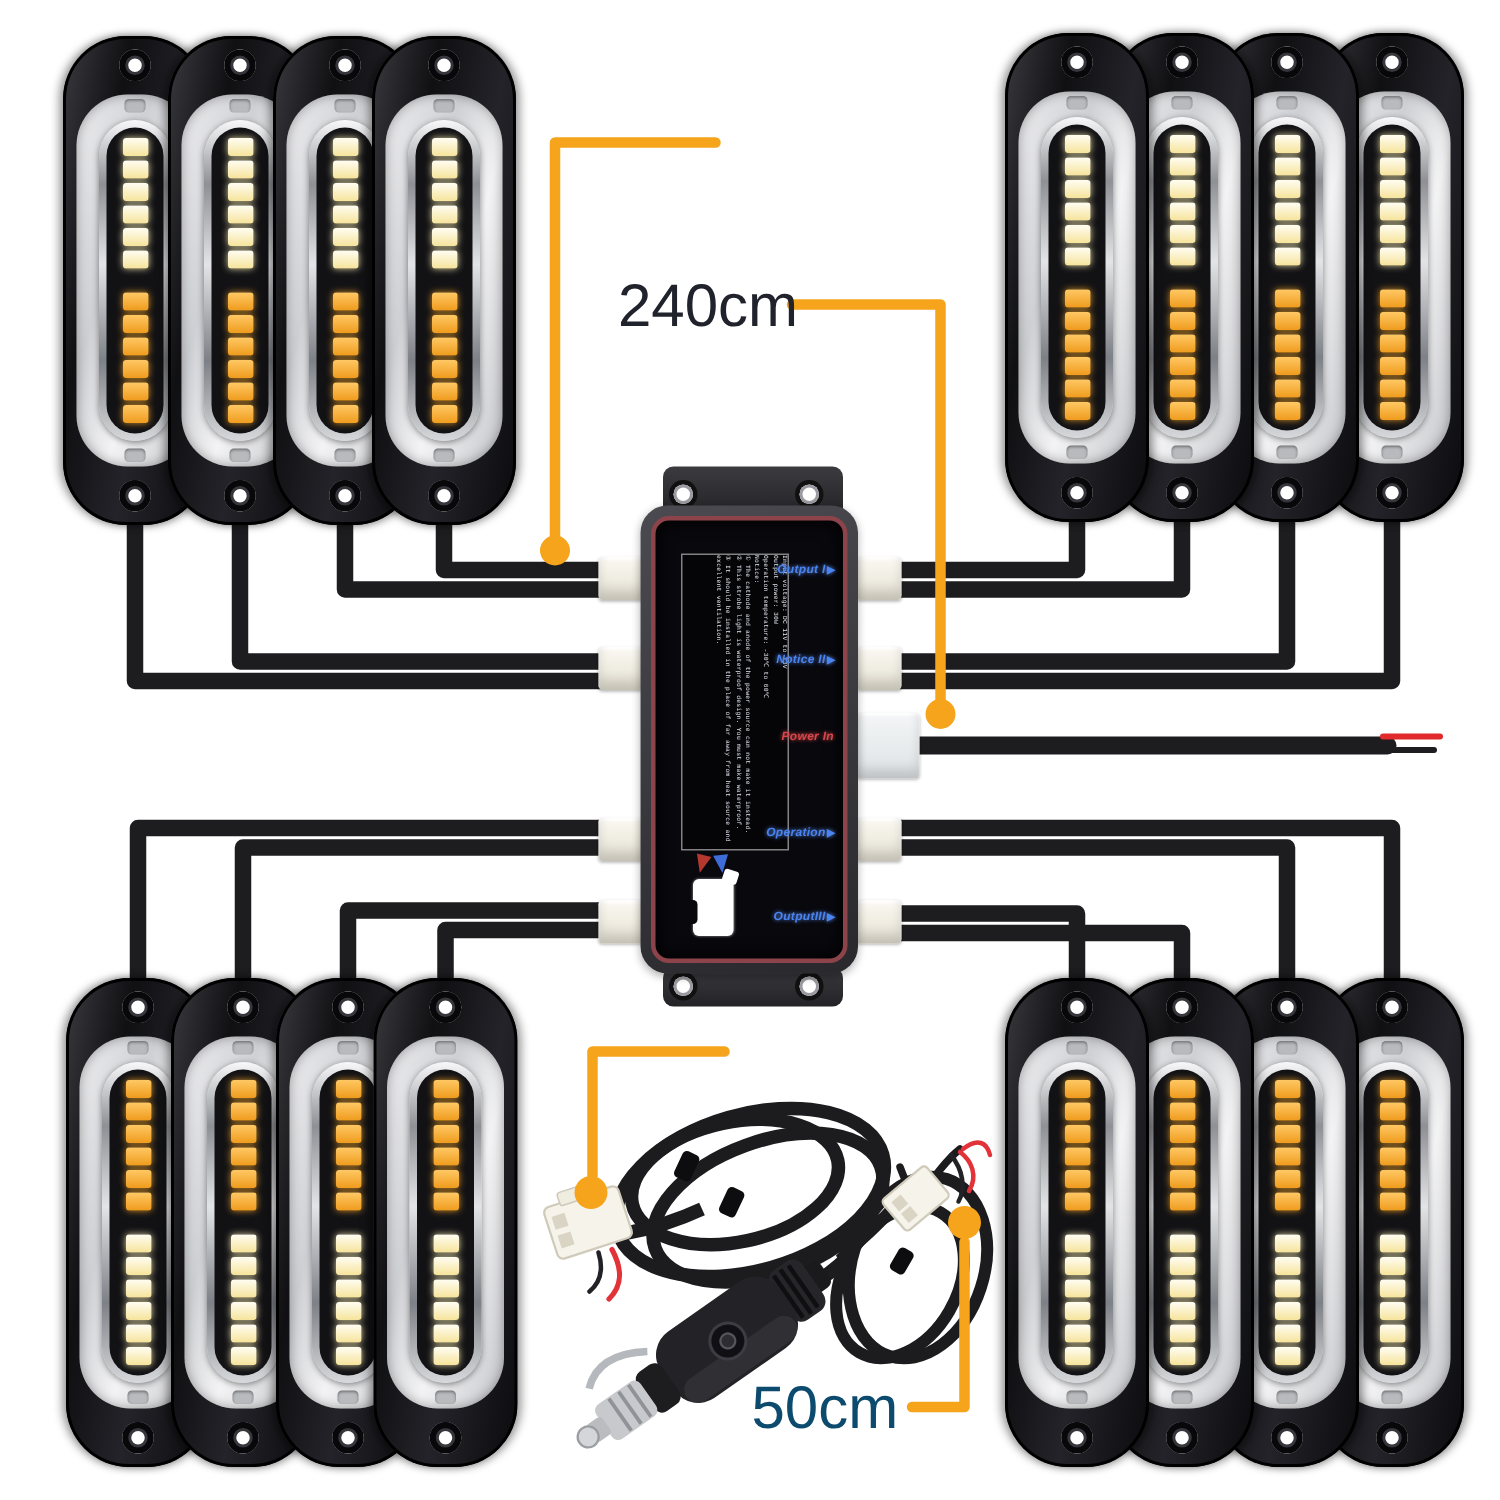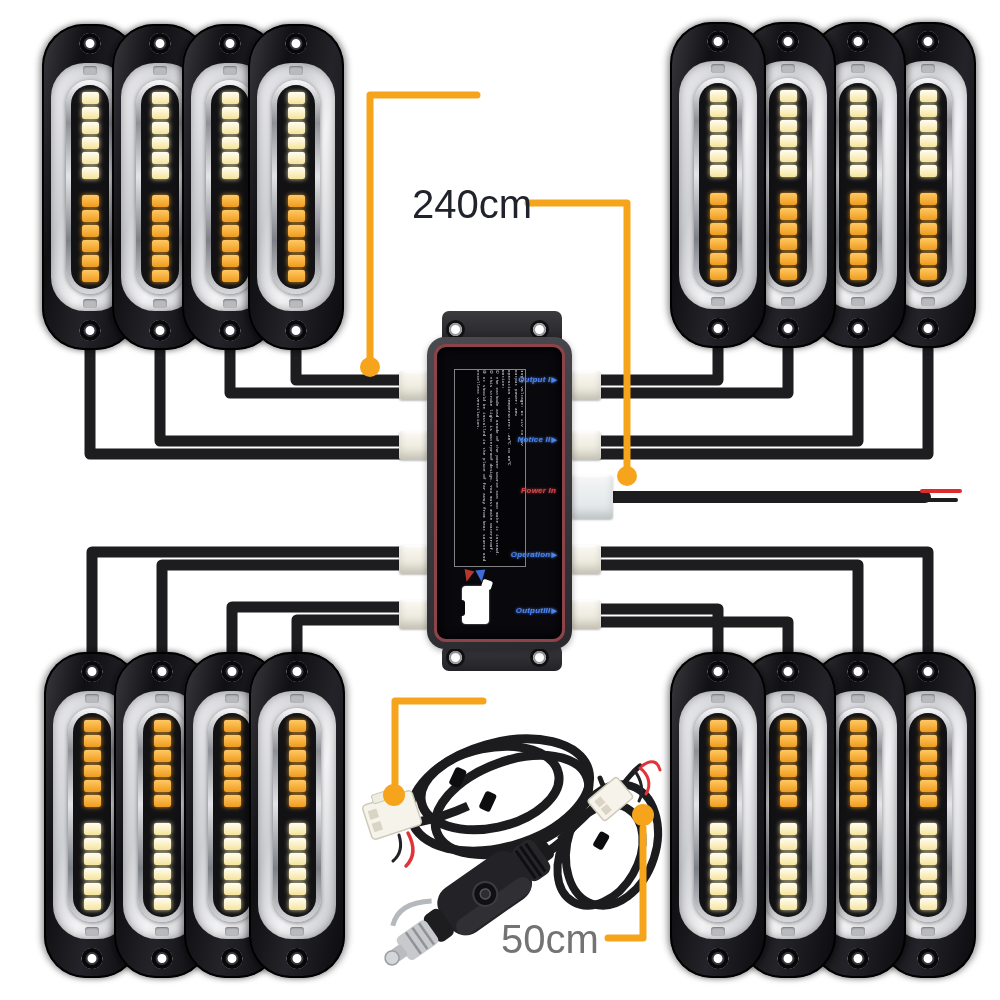--- a/index.html
+++ b/index.html
@@ -578,14 +578,14 @@
       <path d="M 608 938 H 643 V 828"></path>
     </g>
     <g fill="#f6a41c">
       <circle cx="370" cy="367" r="10"></circle>
       <circle cx="627" cy="476" r="10"></circle>
       <circle cx="394" cy="795" r="11"></circle>
       <circle cx="643" cy="815" r="11"></circle>
     </g>
   </svg>
   <div class="dim-label" style="left:412px;top:184px;color:#20232b;">240cm</div>
-  <div class="dim-label" style="left:501px;top:919px;color:#737373;">50cm</div>
+  <div class="dim-label" style="left:501px;top:919px;color:#0c4a6e;">50cm</div>
 </div>
 
 </body></html>

